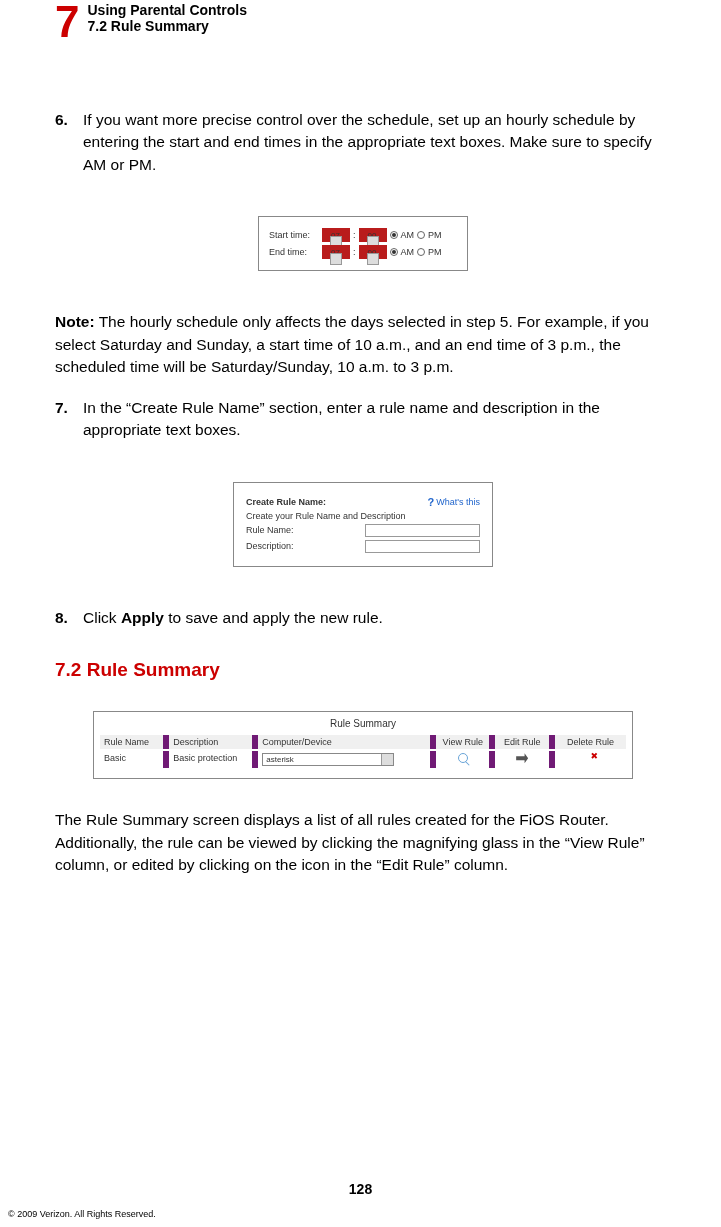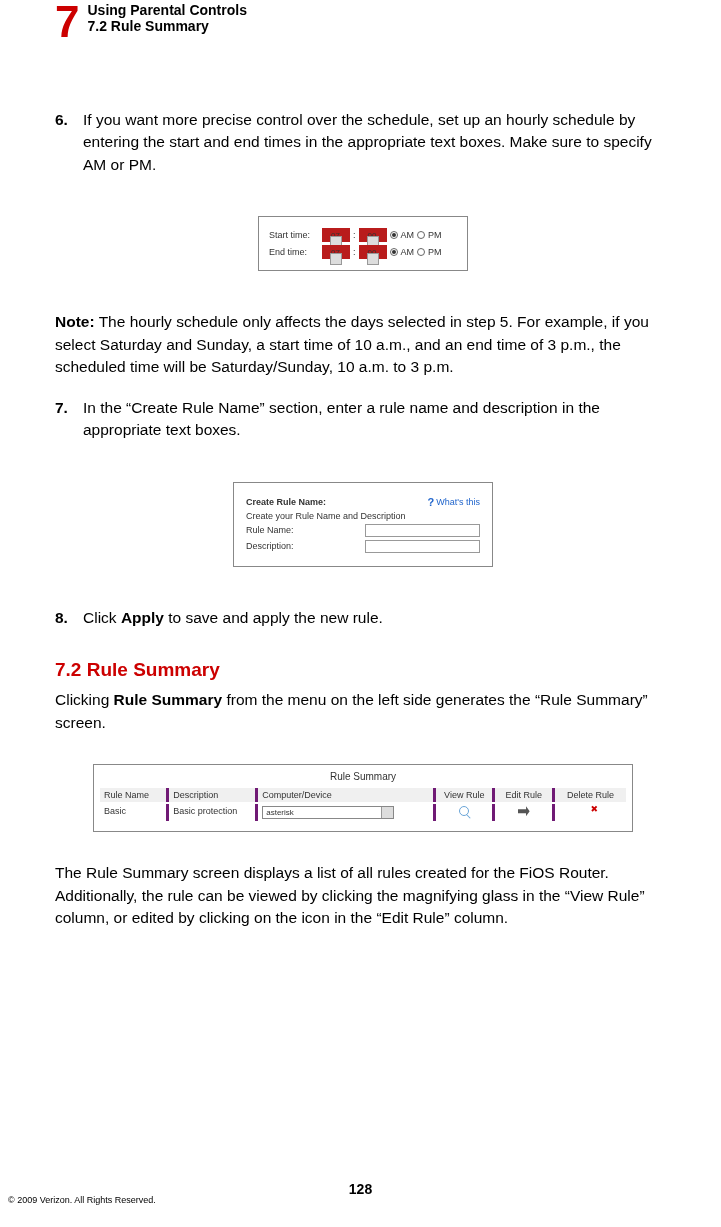--- a/index.html
+++ b/index.html
@@ -174,21 +174,21 @@
       display: flex;
       background: #f0f0f0;
     }
     .fig3-data-row {
       display: flex;
       padding-top: 2px;
     }
     .fig3-cell {
       padding: 2px 4px;
       font-size: 9px;
-      border-right: 3px solid #701a75;
+      border-right: 6px solid #701a75;
       overflow: hidden;
       white-space: nowrap;
     }
     .fig3-header-row .fig3-cell {
       font-weight: 400;
       color: #333;
     }
     .c-name { width: 70px; }
     .c-desc { width: 90px; }
     .c-dev { width: 180px; }
@@ -253,21 +253,21 @@
       position: absolute;
       bottom: 30px;
       left: 0;
       width: 100%;
       text-align: center;
       font-weight: 700;
       font-size: 14px;
     }
     .copyright {
       position: absolute;
-      bottom: 22px;
+      bottom: 8px;
       left: 8px;
       font-size: 9px;
       color: #000;
     }
   </style>
 </head>
 <body>
 
 <div class="page">
   <div class="header">
@@ -345,23 +345,20 @@
 
     <div class="step">
       <div class="step-num">8.</div>
       <div class="step-body">
         <span>Click </span><span class="bold">Apply</span><span> to save and apply the new rule.</span>
       </div>
     </div>
 
     <div class="section-head">7.2  Rule Summary</div>
 
-    <div class="para">
-      <span>Clicking </span><span class="bold">Rule Summary</span><span> from the menu on the left side generates the “Rule Summary” screen.</span>
-    </div>
 
     <div class="figure-wrap" style="margin:30px 0;">
       <div class="fig-box fig3">
         <div class="fig3-title">Rule Summary</div>
         <div class="fig3-header-row">
           <div class="fig3-cell c-name">Rule Name</div>
           <div class="fig3-cell c-desc">Description</div>
           <div class="fig3-cell c-dev">Computer/Device</div>
           <div class="fig3-cell c-view">View Rule</div>
           <div class="fig3-cell c-edit">Edit Rule</div>

